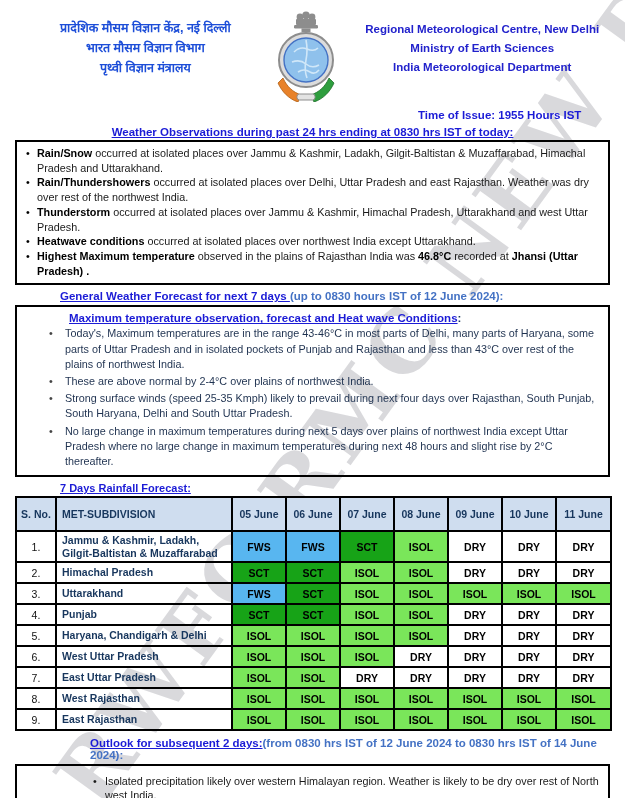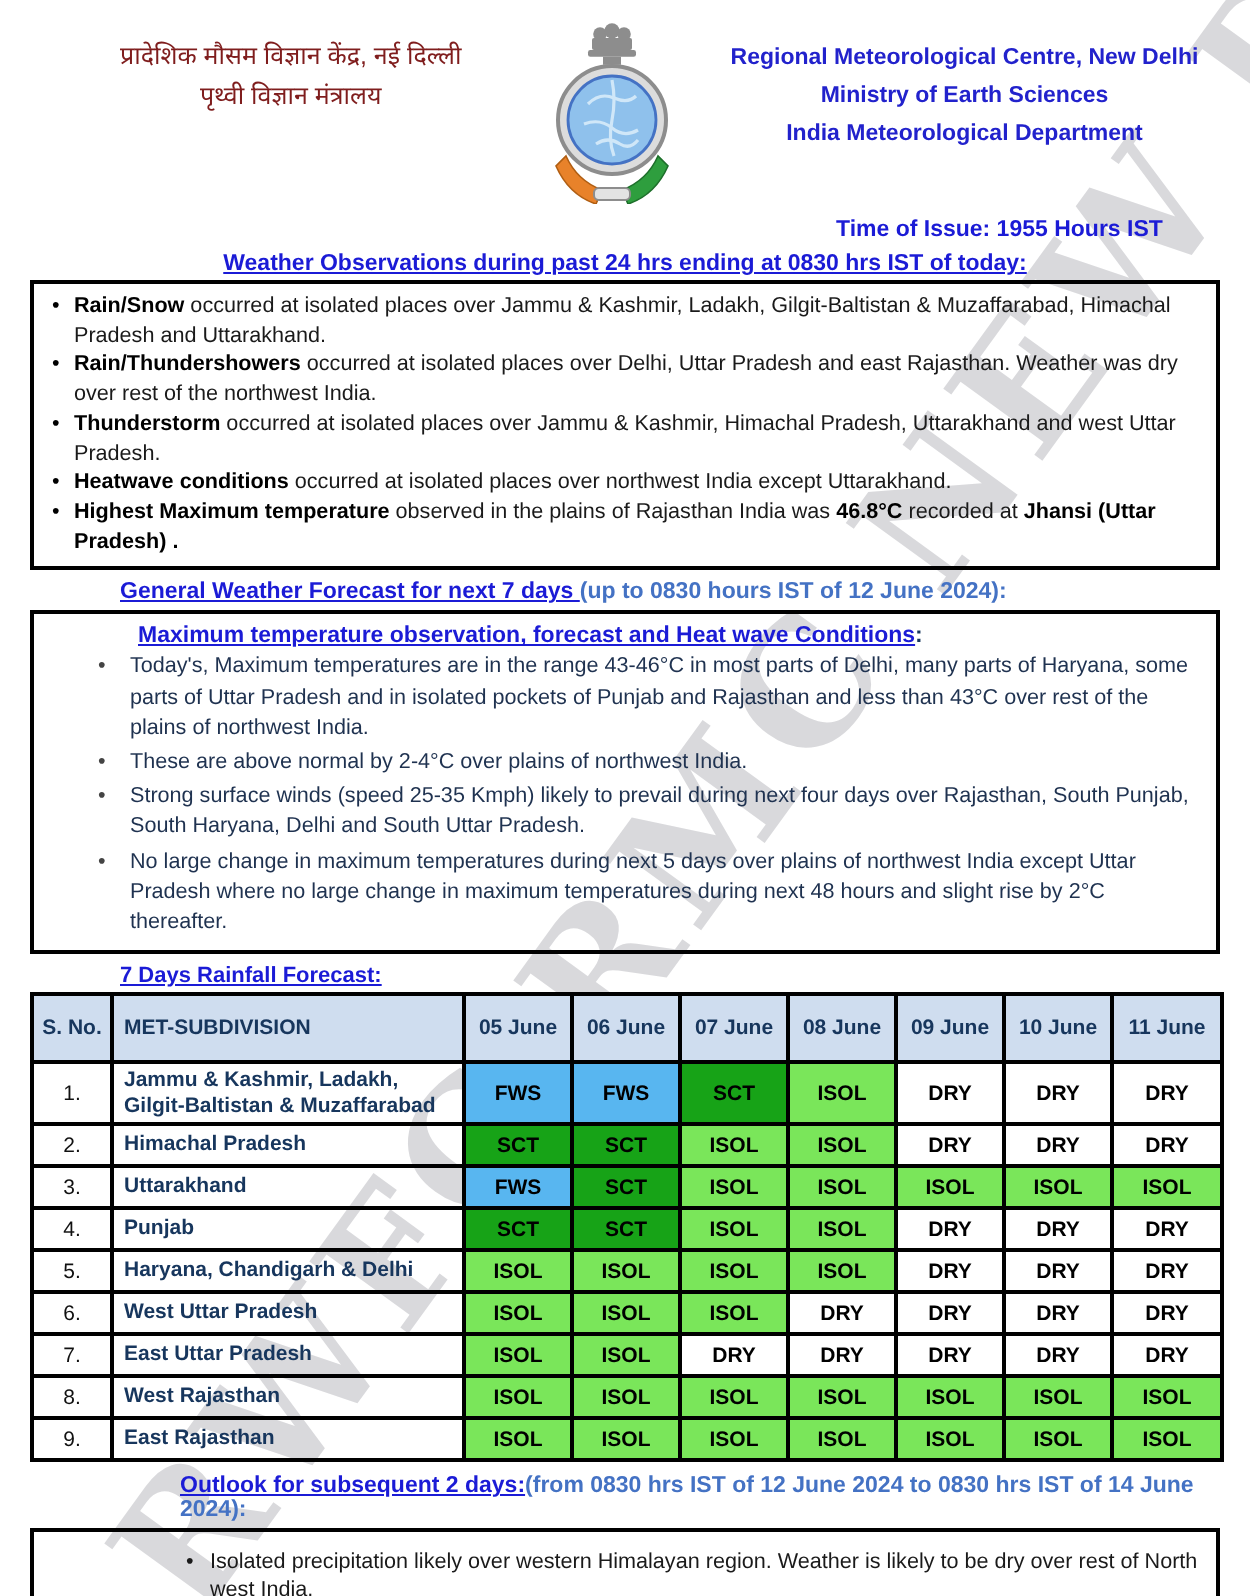--- a/index.html
+++ b/index.html
@@ -13,21 +13,21 @@
     position:absolute; left:-110px; top:380px; width:900px;
     transform:rotate(-54deg); transform-origin:center;
     font-family:"DejaVu Serif", serif; font-size:84px; letter-spacing:6px;
     color:rgba(130,130,140,0.30); white-space:nowrap; z-index:0;
     pointer-events:none; font-weight:bold;
   }
   .content { position:relative; z-index:1; }
 
   
   .header-row { display:flex; align-items:flex-start; padding:10px 8px 0 26px; }
-  .hindi-block { width:248px; text-align:center; color:#7f1d1d; font-weight:normal;
+  .hindi-block { width:248px; text-align:center; color:#1d4ed8; font-weight:bold;
     font-size:12.5px; line-height:20px; padding-top:8px; }
   .logo-wrap { width:86px; display:flex; justify-content:center; padding-top:0px; }
   .english-block { width:280px; text-align:center; color:#2222cc; font-weight:bold;
     font-size:11.5px; line-height:19px; padding-top:10px; }
 
   .dated-block { margin:6px 0 0 418px; color:#1b1bd6; font-weight:bold;
     font-size:11.5px; line-height:15px; }
   .dated-line1 { padding-left:14px; }
 
   .obs-title { text-align:center; color:#1b1bd6; font-weight:bold; font-size:11.5px;
@@ -79,20 +79,21 @@
 <body>
 
 <div class="page">
   <div class="watermark">RWFC RMC NEW DELHI</div>
 
   <div class="content">
 
     <div class="header-row">
       <div class="hindi-block">
         <div>प्रादेशिक मौसम विज्ञान केंद्र, नई दिल्ली</div>
+        <div>भारत मौसम विज्ञान विभाग</div>
         <div>पृथ्वी विज्ञान मंत्रालय</div>
       </div>
       <div class="logo-wrap">
         <svg width="64" height="92" viewBox="0 0 64 92">
 
           <g fill="#8d8d8d">
             <circle cx="26" cy="7" r="3.4"></circle>
             <circle cx="32" cy="5.4" r="3.8"></circle>
             <circle cx="38" cy="7" r="3.4"></circle>
             <rect x="22" y="9" width="20" height="6" rx="1"></rect>

